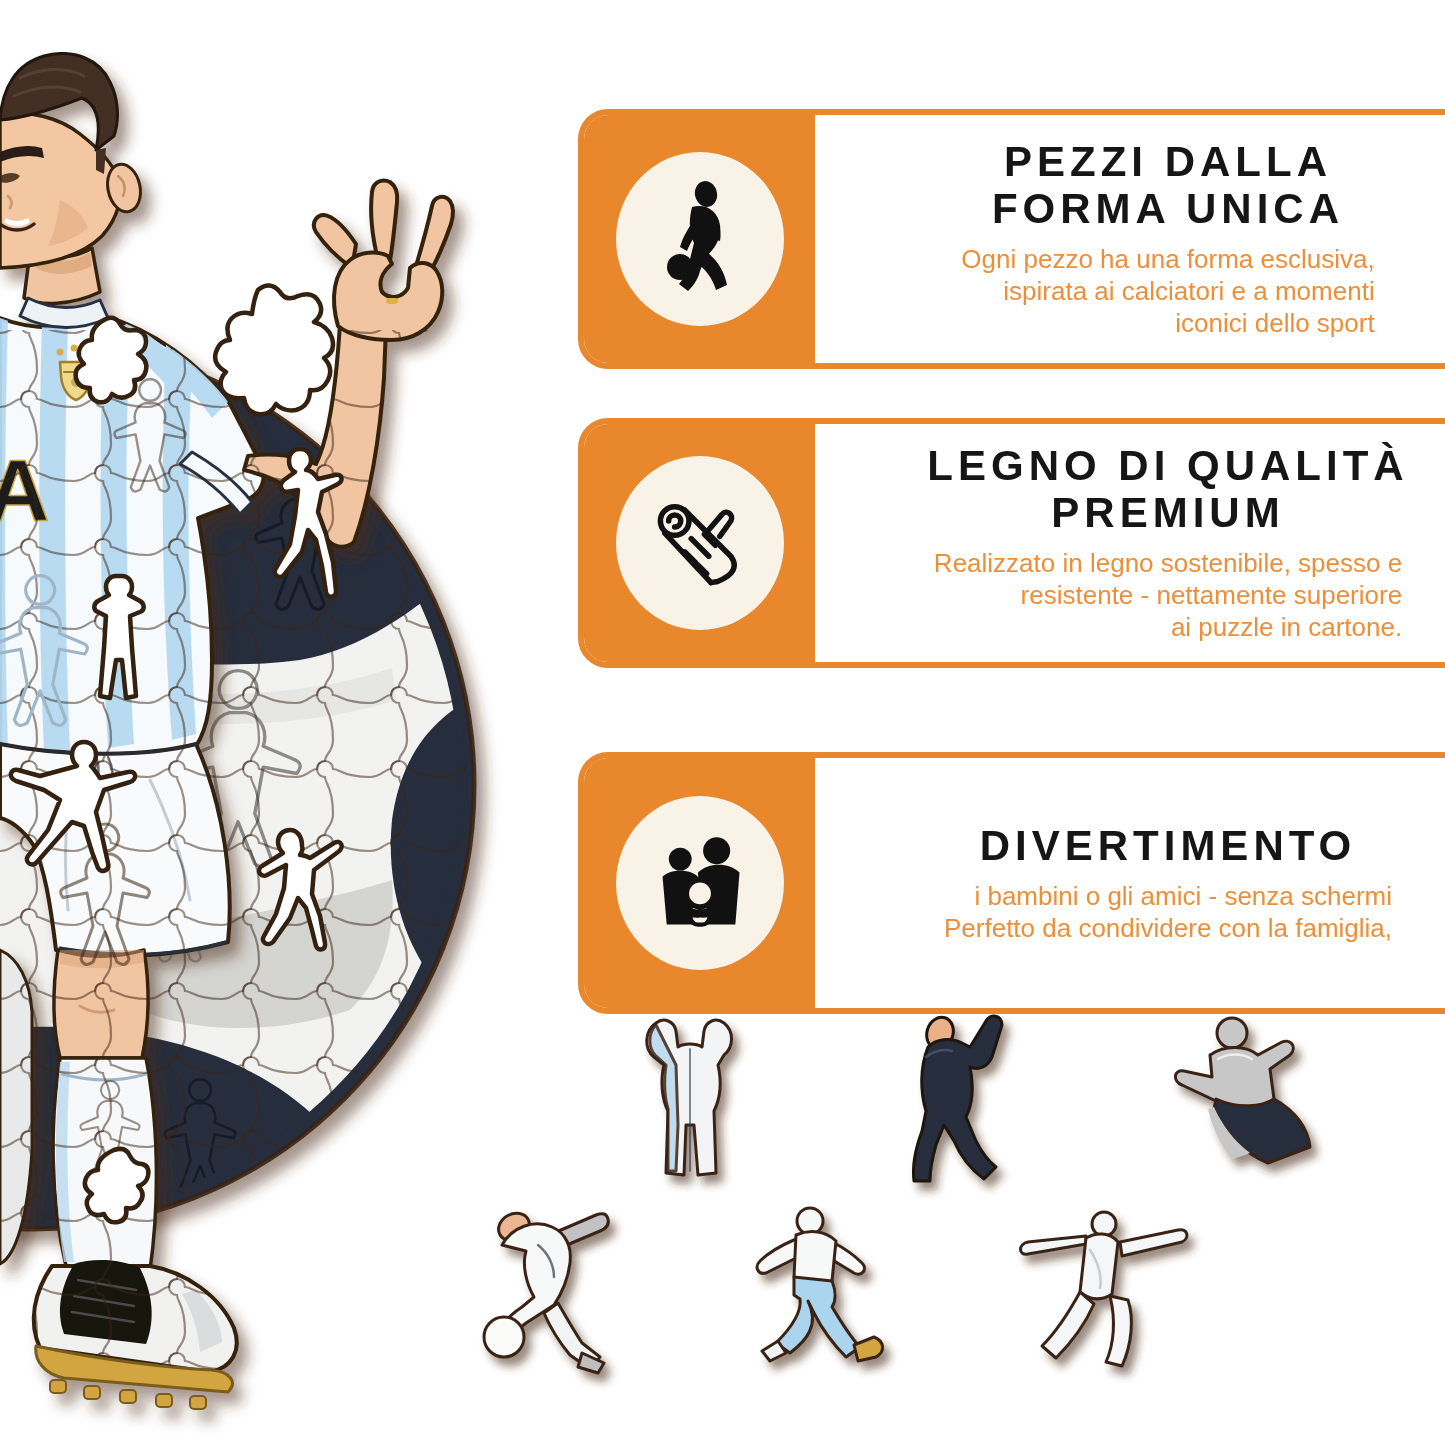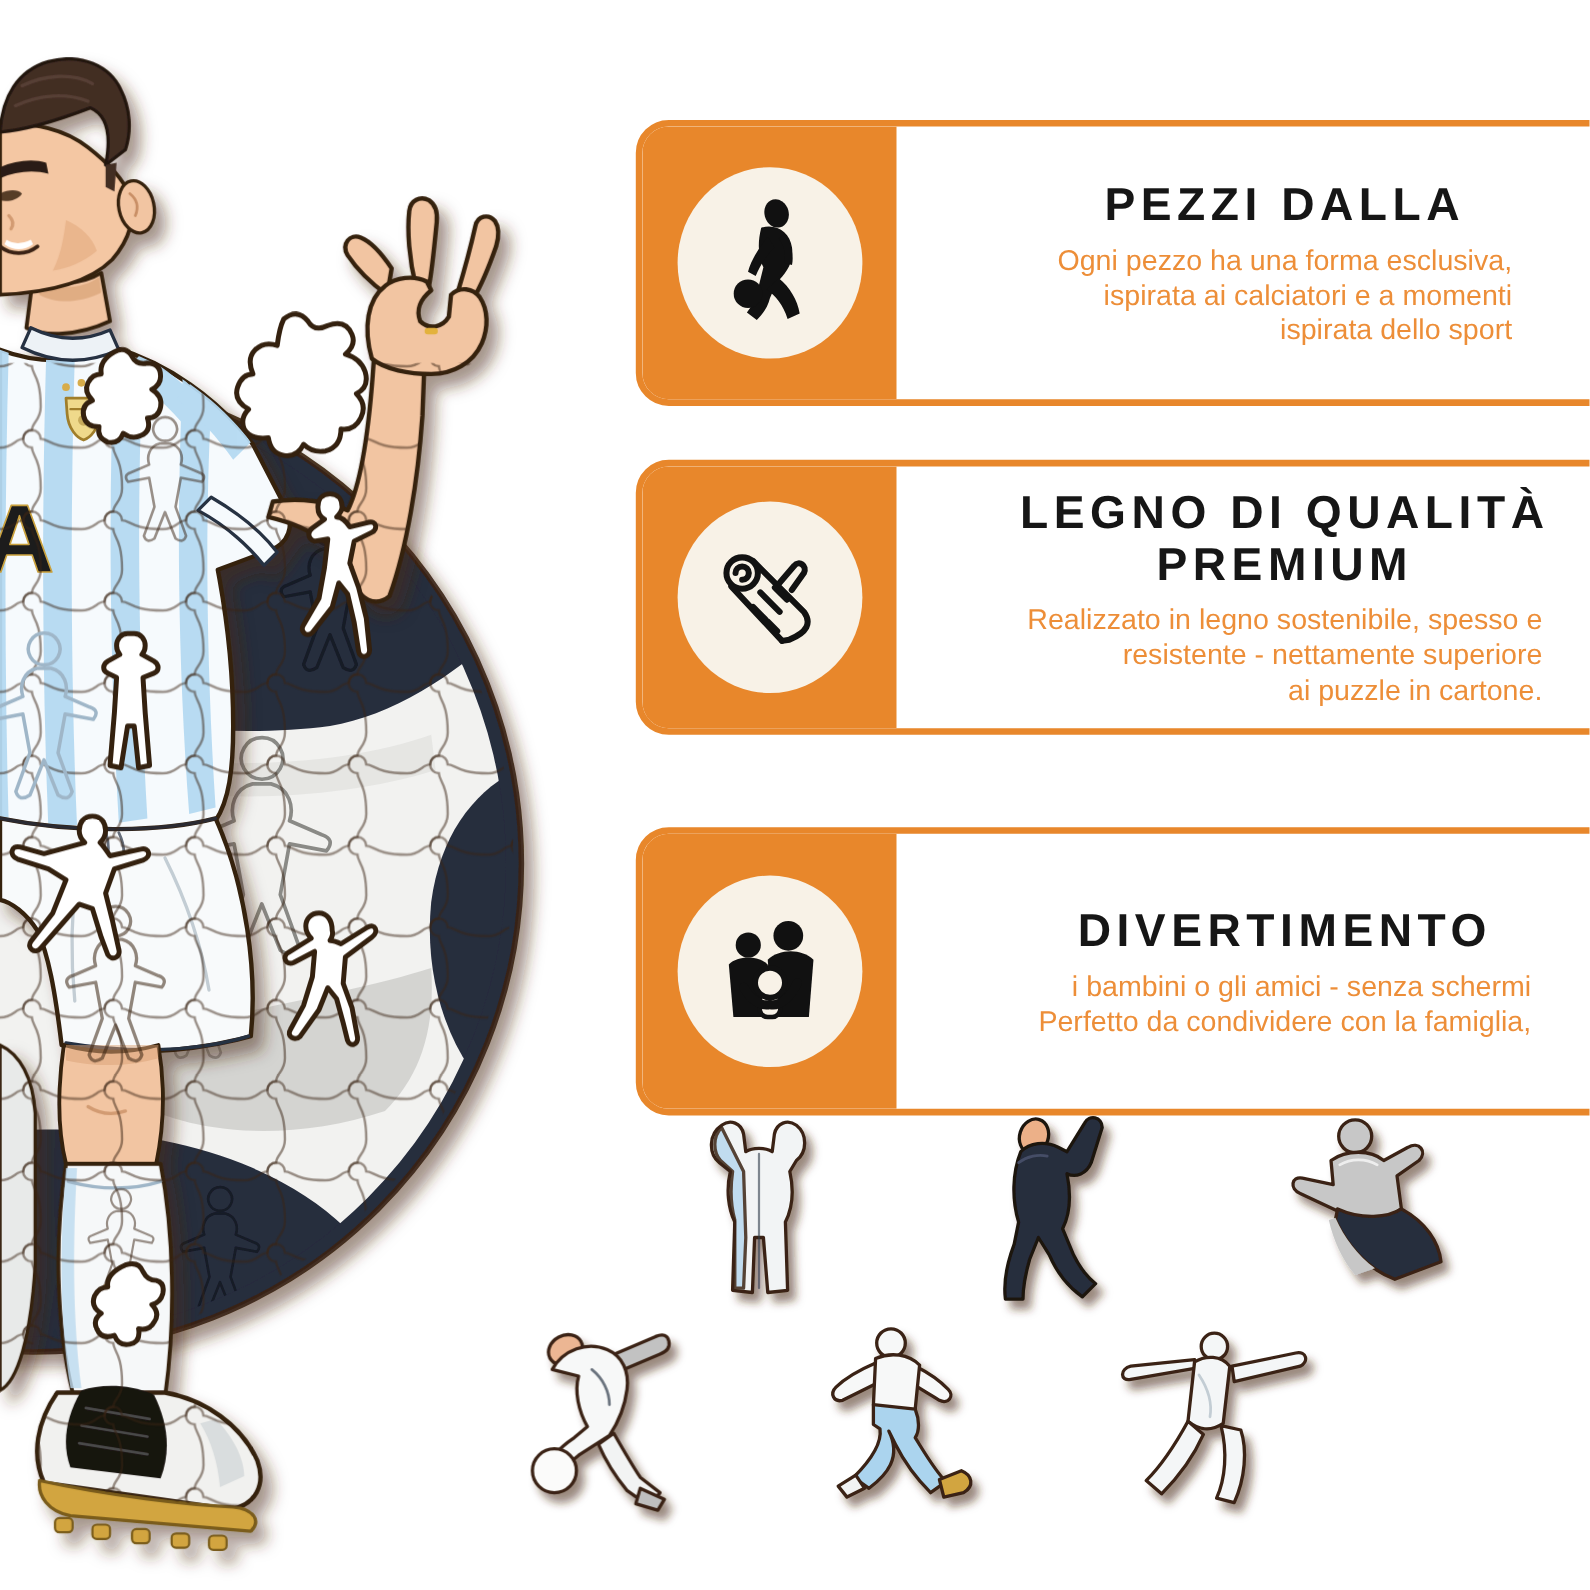--- a/index.html
+++ b/index.html
@@ -288,25 +288,26 @@
           <path d="M48 36 C 40 46 33 57 30 68 L 37 72 C 41 62 47 53 54 46 Z"></path>
           <path d="M62 34 C 69 42 72 52 70 62 L 63 60 C 64 52 63 44 58 38 Z"></path>
           <circle cx="30" cy="88" r="13"></circle>
         </g>
       </svg>
     </div>
   </div>
   <div class="card-text">
     <div class="card-title">
       <span style="display:block">PEZZI DALLA</span>
+      <span style="display:block">FORMA UNICA</span>
     </div>
     <div class="card-body">
       <span style="display:block">Ogni pezzo ha una forma esclusiva,</span>
       <span style="display:block">ispirata ai calciatori e a momenti</span>
-      <span style="display:block">ispirata dello sport</span>
+      <span style="display:block">iconici dello sport</span>
     </div>
   </div>
 </div>
 
 <div class="card" id="card-wood">
   <div class="card-icon-block">
     <div class="icon-circle">
       <svg width="110" height="110" viewBox="0 0 100 100">
         <g fill="none" stroke="#121212" stroke-width="5" stroke-linecap="round" stroke-linejoin="round">
           <circle cx="27" cy="30" r="13"></circle>

